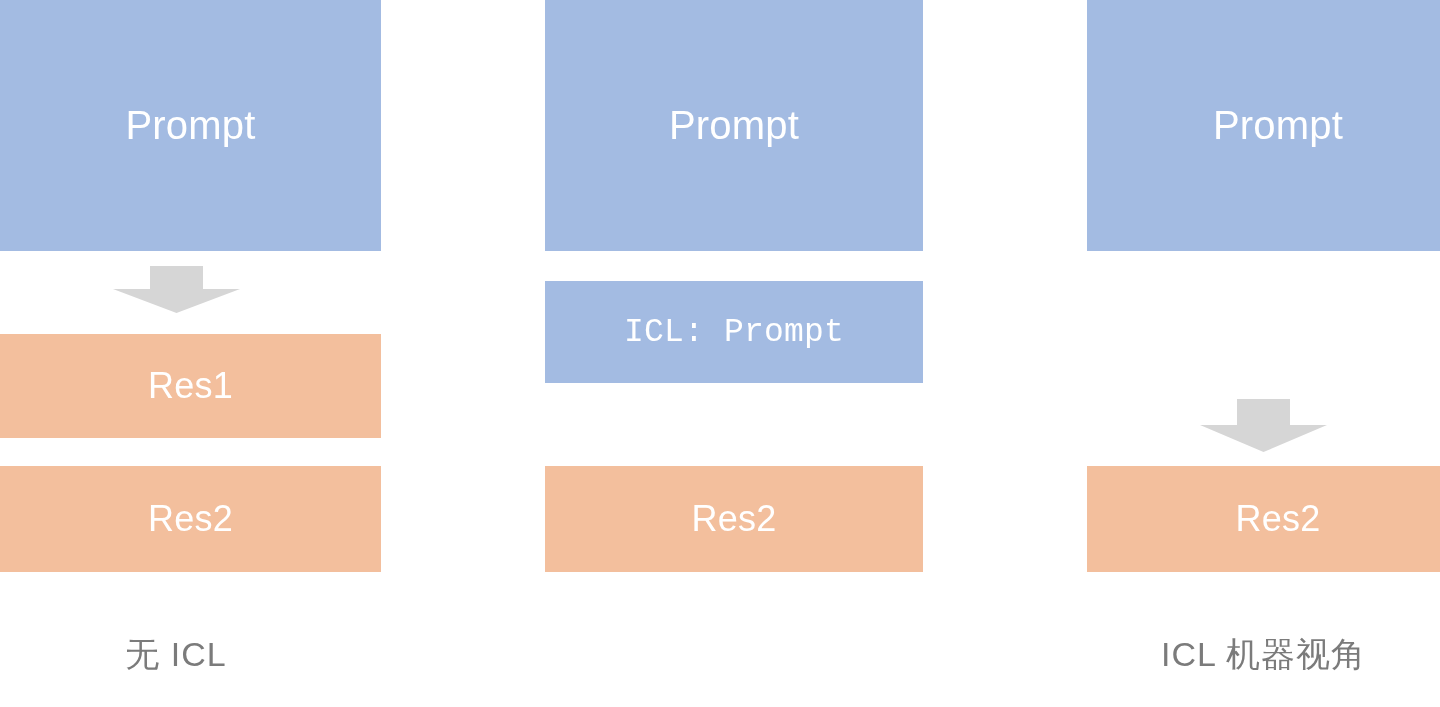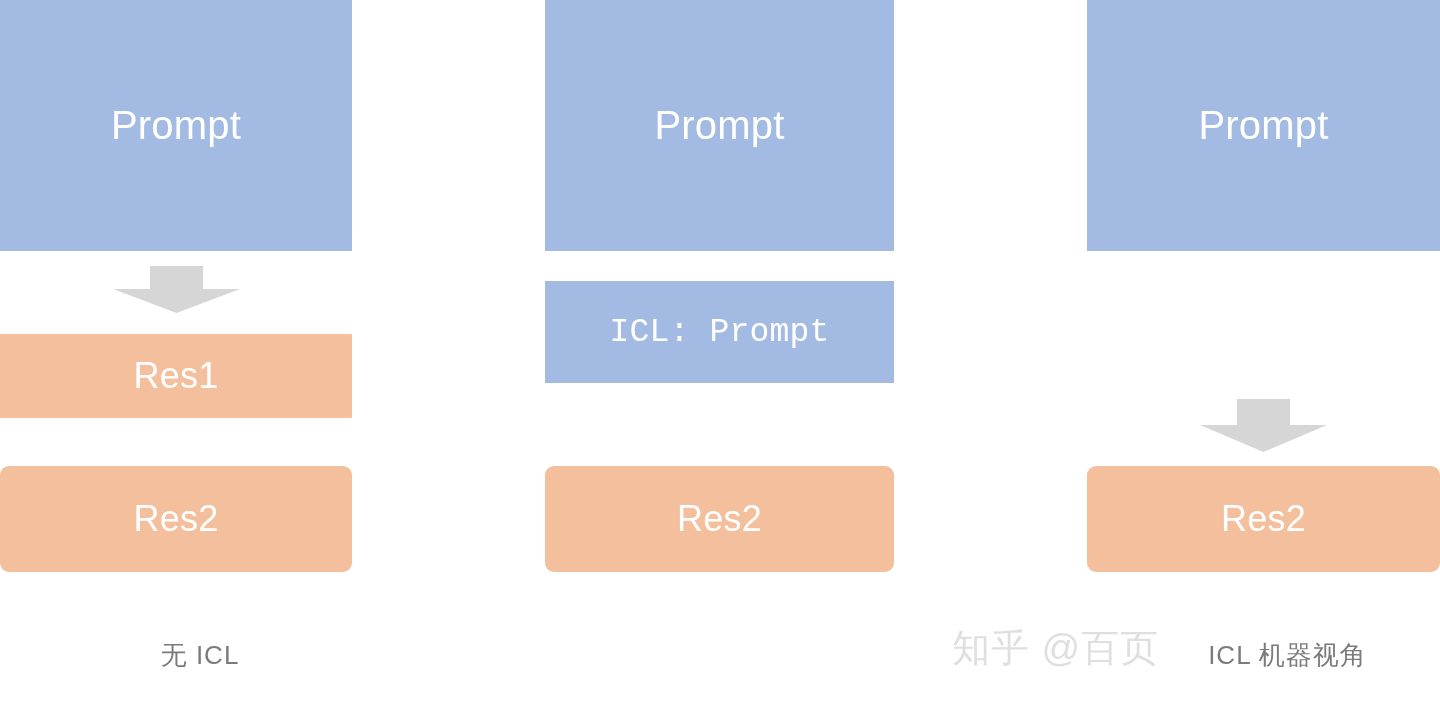--- a/index.html
+++ b/index.html
@@ -17,20 +17,21 @@
 
   #diagram {
     position: absolute;
     inset: 0;
   }
 
   .column {
     position: absolute;
     top: 0;
     height: 707px;
+    padding-left: 29px;
   }
   .col-1 { left: 0px;    width: 352px; }
   .col-2 { left: 545px;  width: 349px; }
   .col-3 { left: 1087px; width: 353px; }
 
   .box {
     position: absolute;
     left: 0;
     right: 0;
     display: flex;
@@ -51,53 +52,51 @@
     font-size: 40px;
   }
   .row-icl {
     top: 281px;
     height: 102px;
     font-size: 33px;
     font-family: Liberation Mono, monospace;
   }
   .row-res1-c1 {
     top: 334px;
-    height: 84px;
+    height: 104px;
     font-size: 36px;
   }
   .row-res2 {
     top: 466px;
     height: 106px;
     font-size: 36px;
-    border-radius: 9px;
   }
 
   
   .arrow {
     position: absolute;
     pointer-events: none;
   }
   .arrow svg { display: block; }
 
   .arrow-c1 { left: 113px; top: 266px; }
   .arrow-c2 { left: 655px; top: 399px; }
 
   
   .caption {
     position: absolute;
     top: 625px;
     height: 60px;
     display: flex;
     align-items: center;
     justify-content: center;
-    font-size: 26px;
+    font-size: 34px;
     color: #7b7b7b;
     white-space: nowrap;
     letter-spacing: 1px;
-    padding-left: 24px;
   }
   .cap-1 { left: 0px;    width: 352px; }
   .cap-2 { left: 545px;  width: 349px; }
   .cap-3 { left: 1087px; width: 353px; }
 
   
   #watermark {
     position: absolute;
     left: 952px;
     top: 623px;
@@ -150,15 +149,14 @@
 
 
     <div class="box box-orange row-res2">Res2</div>
   </div>
 
   <div class="caption cap-1">无 ICL</div>
 
 
   <div class="caption cap-3">ICL 机器视角</div>
 
-  <div id="watermark">知乎 @百页</div>
 
 </div>
 
 </body></html>

